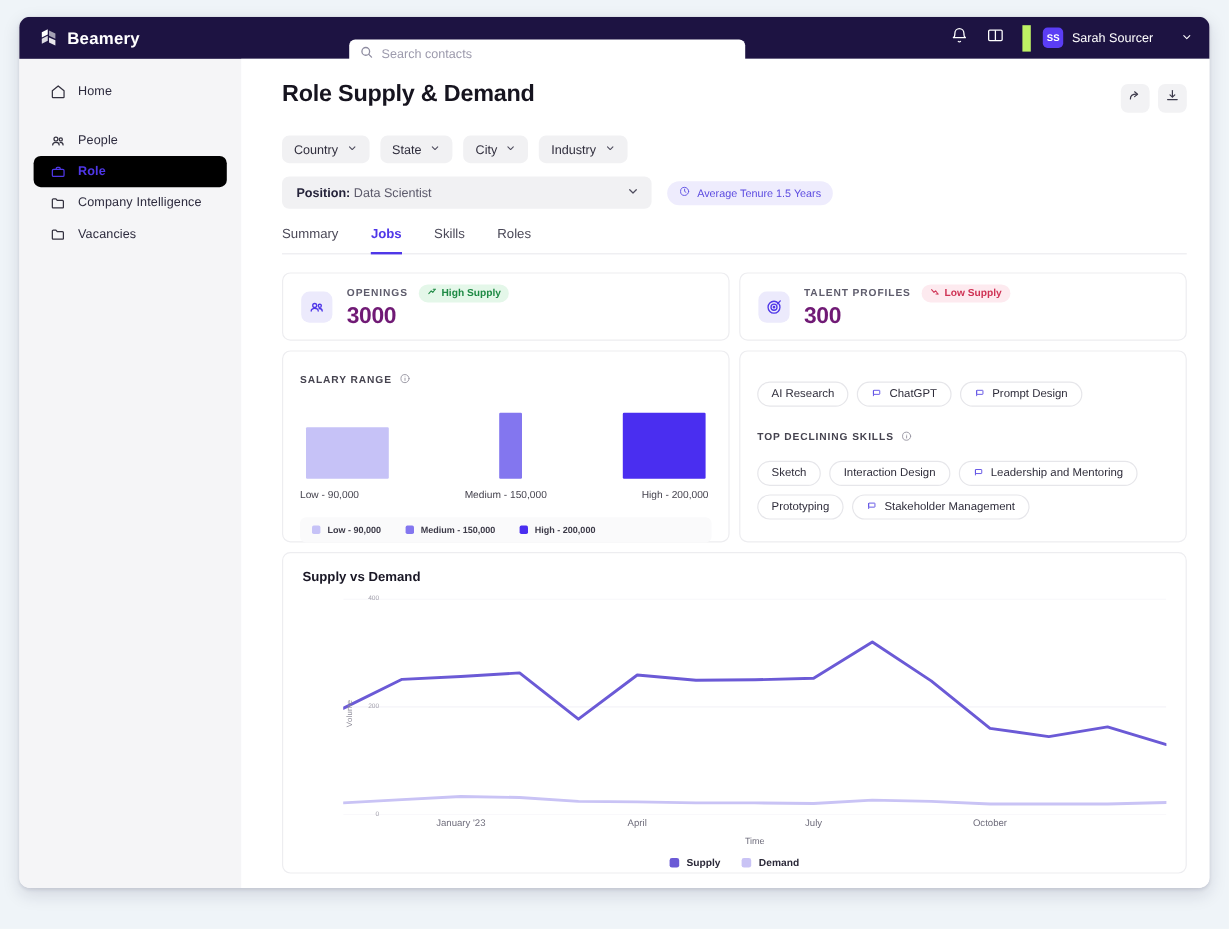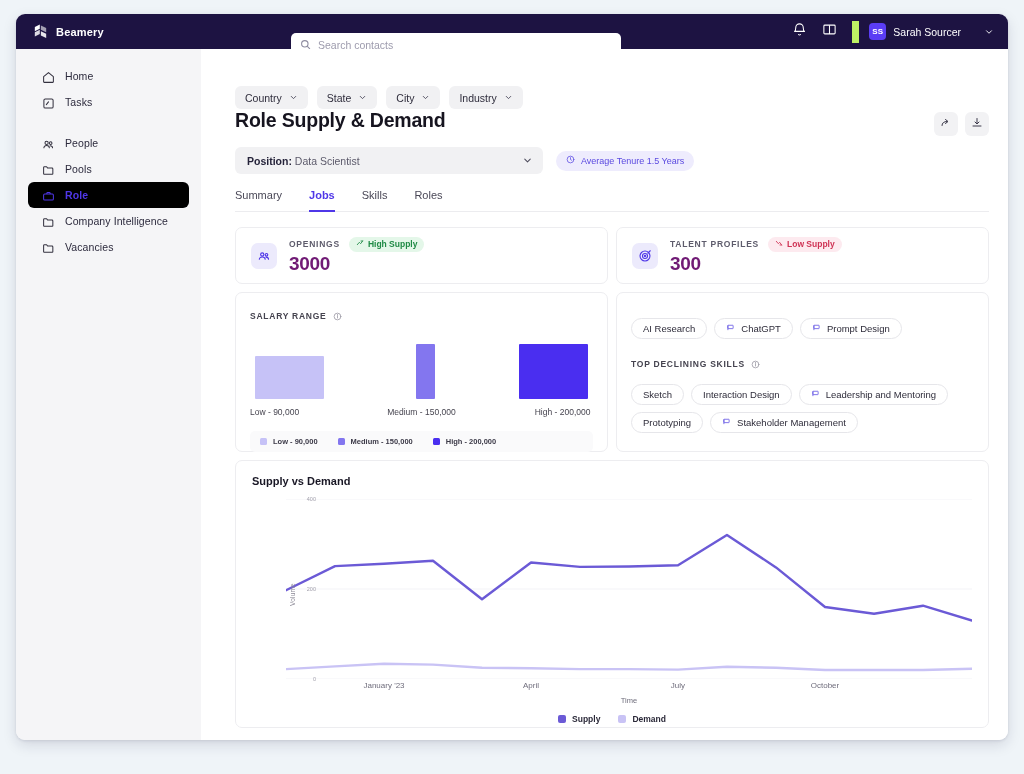--- a/index.html
+++ b/index.html
@@ -25,21 +25,21 @@
   
   #topbar {
     position: relative;
     height: 35px;
     background: #1d1342;
     display: flex; align-items: center;
   }
   #brand { display: flex; align-items: center; gap: 7px; padding-left: 16px; width: 175px; }
   #brand .logo-mark { width: 17px; height: 17px; flex: none; }
   #brand .brand-name {
-    color: #fff; font-size: 11px; font-weight: 700; letter-spacing: .2px;
+    color: #fff; font-size: 14px; font-weight: 700; letter-spacing: .2px;
   }
 
   #search-wrap { position: absolute; left: 275px; top: 19px; width: 330px; }
   #search-box {
     height: 24px; background: #ffffff; border-radius: 5px;
     display: flex; align-items: center; gap: 7px; padding: 0 9px;
   }
   #search-box .s-ico { flex: none; display: block; }
   #search-input {
     border: none; outline: none; background: transparent;
@@ -271,51 +271,34 @@
 
     <div id="sidebar">
       <div class="nav-item">
         <span class="nav-ico">
           <svg width="13" height="13" viewBox="0 0 24 24" fill="none" stroke="#33313f" stroke-width="1.9" stroke-linecap="round" stroke-linejoin="round">
               <path d="M3 10.5 12 3l9 7.5V20a1 1 0 0 1-1 1H4a1 1 0 0 1-1-1z"></path>
             </svg>
         </span>
         <span class="nav-label">Home</span>
       </div>
-      <div class="nav-item">
-        <span class="nav-ico">
-          <svg width="13" height="13" viewBox="0 0 24 24" fill="none" stroke="#33313f" stroke-width="1.9" stroke-linecap="round" stroke-linejoin="round">
-              <rect x="3.5" y="3.5" width="17" height="17" rx="2.5"></rect>
-              <path d="M8 14l4-5"></path>
-            </svg>
-        </span>
-        <span class="nav-label">Tasks</span>
-      </div>
 
       <div class="nav-gap"></div>
 
       <div class="nav-item">
         <span class="nav-ico">
           <svg width="13" height="13" viewBox="0 0 24 24" fill="none" stroke="#33313f" stroke-width="1.9" stroke-linecap="round" stroke-linejoin="round">
               <circle cx="8.5" cy="9" r="3"></circle>
               <circle cx="16" cy="9.5" r="2.4"></circle>
               <path d="M3.5 18c0-2.5 2.2-4 5-4s5 1.5 5 4"></path>
               <path d="M15 14.2c2.4 0 4.5 1.3 4.5 3.8"></path>
             </svg>
         </span>
         <span class="nav-label">People</span>
       </div>
-      <div class="nav-item">
-        <span class="nav-ico">
-          <svg width="13" height="13" viewBox="0 0 24 24" fill="none" stroke="#33313f" stroke-width="1.9" stroke-linejoin="round">
-              <path d="M3 6.5a1.5 1.5 0 0 1 1.5-1.5h4l2 2.5h8A1.5 1.5 0 0 1 20 9v9a1 1 0 0 1-1 1H4a1 1 0 0 1-1-1z"></path>
-            </svg>
-        </span>
-        <span class="nav-label">Pools</span>
-      </div>
       <div class="nav-item active">
         <span class="nav-ico">
           <svg width="13" height="13" viewBox="0 0 24 24" fill="none" stroke="#4f37e8" stroke-width="1.9" stroke-linejoin="round">
               <rect x="3" y="7.5" width="18" height="11" rx="2"></rect>
               <path d="M9 7.5V6a1.5 1.5 0 0 1 1.5-1.5h3A1.5 1.5 0 0 1 15 6v1.5"></path>
             </svg>
         </span>
         <span class="nav-label">Role</span>
       </div>
       <div class="nav-item">
@@ -331,47 +314,20 @@
           <svg width="13" height="13" viewBox="0 0 24 24" fill="none" stroke="#33313f" stroke-width="1.9" stroke-linejoin="round">
               <path d="M3 6.5a1.5 1.5 0 0 1 1.5-1.5h4l2 2.5h8A1.5 1.5 0 0 1 20 9v9a1 1 0 0 1-1 1H4a1 1 0 0 1-1-1z"></path>
             </svg>
         </span>
         <span class="nav-label">Vacancies</span>
       </div>
     </div>
 
     <div id="main">
       <div id="main-inner">
-
-        <div id="filter-row">
-          <div class="filter-pill">
-            <span>Country</span>
-            <span><svg width="9" height="9" viewBox="0 0 24 24" fill="none" stroke="#4d4b5c" stroke-width="2.4" stroke-linecap="round" stroke-linejoin="round">
-                  <path d="M6 9l6 6 6-6"></path>
-                </svg></span>
-          </div>
-          <div class="filter-pill">
-            <span>State</span>
-            <span><svg width="9" height="9" viewBox="0 0 24 24" fill="none" stroke="#4d4b5c" stroke-width="2.4" stroke-linecap="round" stroke-linejoin="round">
-                  <path d="M6 9l6 6 6-6"></path>
-                </svg></span>
-          </div>
-          <div class="filter-pill">
-            <span>City</span>
-            <span><svg width="9" height="9" viewBox="0 0 24 24" fill="none" stroke="#4d4b5c" stroke-width="2.4" stroke-linecap="round" stroke-linejoin="round">
-                  <path d="M6 9l6 6 6-6"></path>
-                </svg></span>
-          </div>
-          <div class="filter-pill">
-            <span>Industry</span>
-            <span><svg width="9" height="9" viewBox="0 0 24 24" fill="none" stroke="#4d4b5c" stroke-width="2.4" stroke-linecap="round" stroke-linejoin="round">
-                  <path d="M6 9l6 6 6-6"></path>
-                </svg></span>
-          </div>
-        </div>
 
         <div id="title-row">
           <div id="page-title">Role Supply &amp; Demand</div>
           <div id="title-actions">
             <div class="sq-btn">
               <span>
                 <svg width="12" height="12" viewBox="0 0 24 24" fill="none" stroke="#3b394a" stroke-width="2" stroke-linecap="round" stroke-linejoin="round">
                     <path d="M4 17c0-5 3.5-8 10-8"></path>
                     <path d="M11 5l5 4-5 4"></path>
                   </svg>
@@ -379,20 +335,47 @@
             </div>
             <div class="sq-btn">
               <span>
                 <svg width="12" height="12" viewBox="0 0 24 24" fill="none" stroke="#3b394a" stroke-width="2" stroke-linecap="round" stroke-linejoin="round">
                     <path d="M12 3v10"></path>
                     <path d="M8 10l4 4 4-4"></path>
                     <path d="M4 18h16"></path>
                   </svg>
               </span>
             </div>
+          </div>
+        </div>
+
+        <div id="filter-row">
+          <div class="filter-pill">
+            <span>Country</span>
+            <span><svg width="9" height="9" viewBox="0 0 24 24" fill="none" stroke="#4d4b5c" stroke-width="2.4" stroke-linecap="round" stroke-linejoin="round">
+                  <path d="M6 9l6 6 6-6"></path>
+                </svg></span>
+          </div>
+          <div class="filter-pill">
+            <span>State</span>
+            <span><svg width="9" height="9" viewBox="0 0 24 24" fill="none" stroke="#4d4b5c" stroke-width="2.4" stroke-linecap="round" stroke-linejoin="round">
+                  <path d="M6 9l6 6 6-6"></path>
+                </svg></span>
+          </div>
+          <div class="filter-pill">
+            <span>City</span>
+            <span><svg width="9" height="9" viewBox="0 0 24 24" fill="none" stroke="#4d4b5c" stroke-width="2.4" stroke-linecap="round" stroke-linejoin="round">
+                  <path d="M6 9l6 6 6-6"></path>
+                </svg></span>
+          </div>
+          <div class="filter-pill">
+            <span>Industry</span>
+            <span><svg width="9" height="9" viewBox="0 0 24 24" fill="none" stroke="#4d4b5c" stroke-width="2.4" stroke-linecap="round" stroke-linejoin="round">
+                  <path d="M6 9l6 6 6-6"></path>
+                </svg></span>
           </div>
         </div>
 
         <div id="position-row">
           <div id="position-select">
             <span class="pos-text">
               <b>Position:</b>
               <span>Data Scientist</span>
             </span>
             <span><svg width="11" height="11" viewBox="0 0 24 24" fill="none" stroke="#4d4b5c" stroke-width="2.2" stroke-linecap="round" stroke-linejoin="round">

